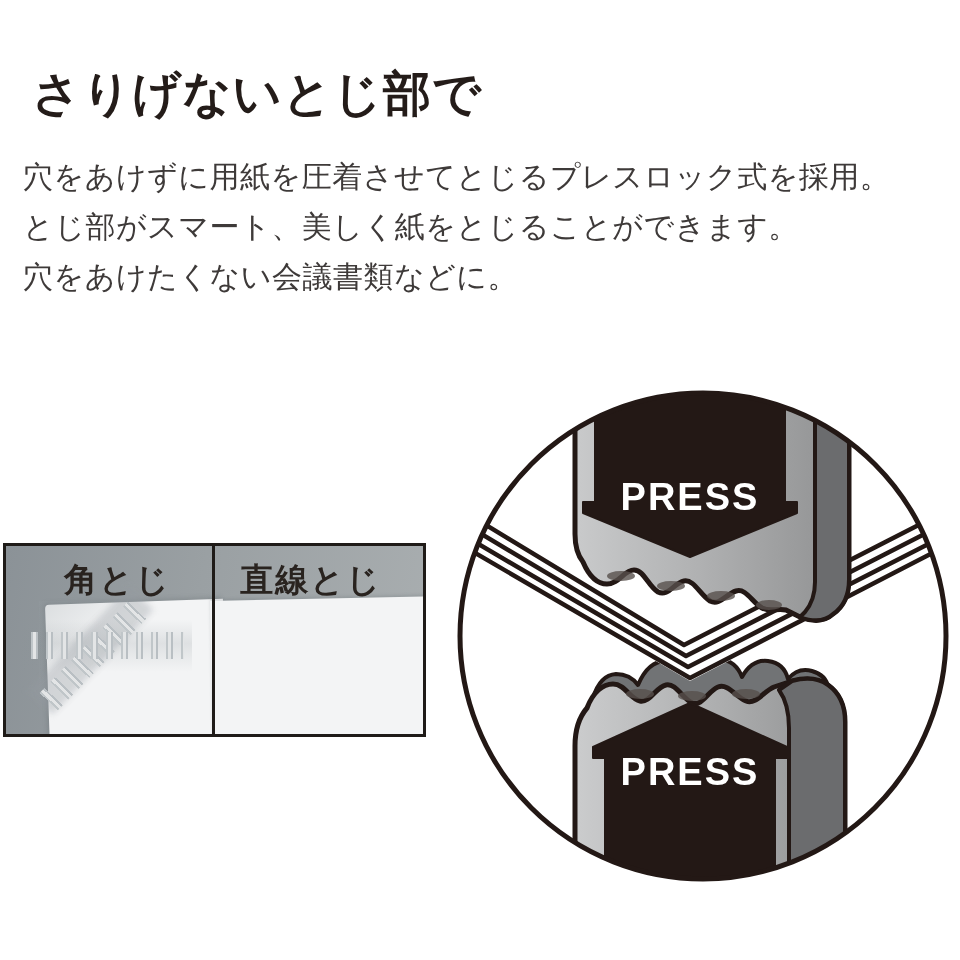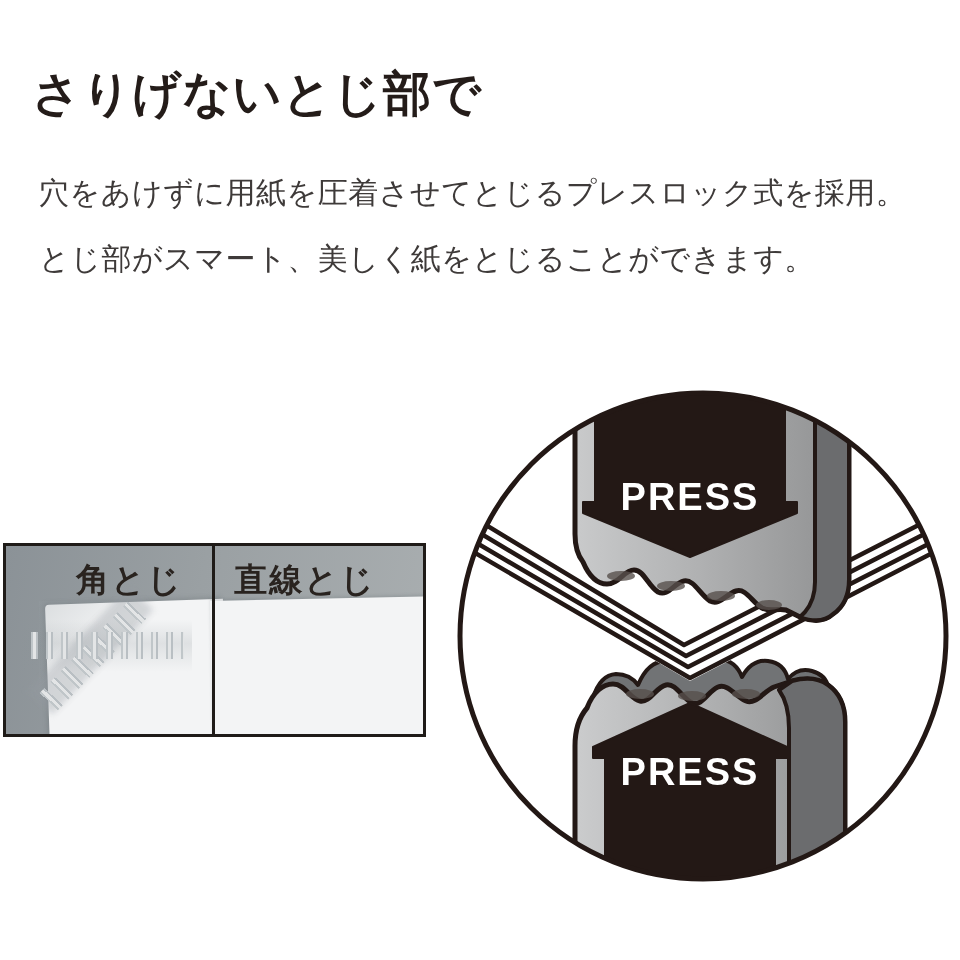--- a/index.html
+++ b/index.html
@@ -4,31 +4,31 @@
 <style>
   html,body{margin:0;padding:0;background:#ffffff;}
   body{width:960px;height:960px;position:relative;overflow:hidden;
        font-family:"Liberation Sans","DejaVu Sans",sans-serif;}
 
   
   .heading{position:absolute;left:32px;top:64px;font-size:48px;line-height:1.25;
            font-weight:bold;color:#241c19;letter-spacing:1px;}
   .desc{position:absolute;left:23px;top:152px;font-size:30px;line-height:50px;
         color:#3e3a39;letter-spacing:0.5px;}
-  .desc p{margin:16px;}
+  .desc p{margin:0;}
 
   
   .photo{position:absolute;left:3px;top:543px;width:417px;height:188px;
          border:3px solid #1f1b18;overflow:hidden;background:linear-gradient(100deg,#8b9297 0%,#9aa0a3 45%,#a9aeb0 100%);}
   .photo .divider{position:absolute;left:206px;top:0;width:3px;height:100%;
                   background:#1f1b18;z-index:6;}
   .panel-label{position:absolute;top:12px;font-size:33px;font-weight:bold;
                color:#29231f;text-align:center;z-index:5;letter-spacing:2px;}
-  .label-left{left:12px;width:223px;}
-  .label-right{left:195px;width:208px;}
+  .label-left{left:0;width:223px;}
+  .label-right{left:201px;width:208px;}
 
   .paper{position:absolute;background:#f3f4f5;z-index:2;}
   .paper-left{left:39px;top:59px;width:178px;height:160px;
               transform:rotate(-2deg);transform-origin:0 0;border-top-left-radius:4px;
               box-shadow:-2px -2px 4px rgba(90,98,103,.25);}
   .paper-right{left:204px;top:55px;width:220px;height:160px;
                transform:rotate(-1.2deg);transform-origin:0 0;
                box-shadow:0 -2px 3px rgba(90,98,103,.2);}
 
   .crimps{position:absolute;z-index:4;
@@ -53,20 +53,21 @@
   .diagram{position:absolute;left:453px;top:386px;width:500px;height:500px;}
 </style>
 </head>
 <body>
 
 <div class="heading">さりげないとじ部で</div>
 
 <div class="desc">
   <p>穴をあけずに用紙を圧着させてとじるプレスロック式を採用。</p>
   <p>とじ部がスマート、美しく紙をとじることができます。</p>
+  <p>穴をあけたくない会議書類などに。</p>
 </div>
 
 <div class="photo">
   <div class="paper paper-left"></div>
   <div class="paper paper-right"></div>
   <div class="corner-shade"></div>
   <div class="crimps-left-shadow"></div>
   <div class="crimps crimps-left"></div>
   <div class="crimps-right-shadow"></div>
   <div class="crimps crimps-right"></div>

